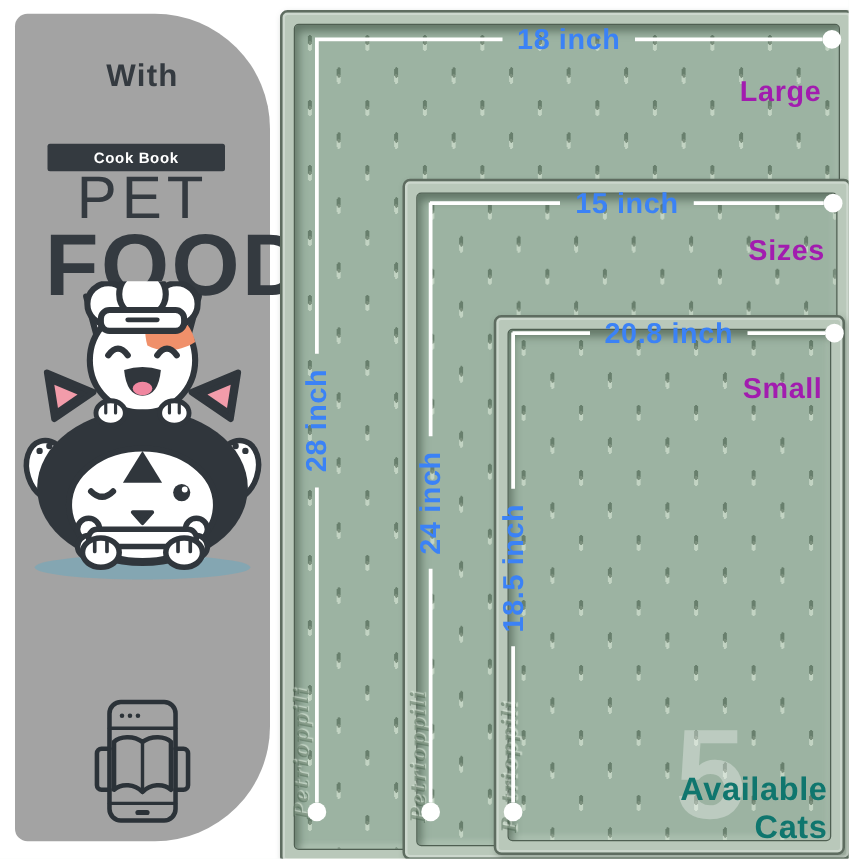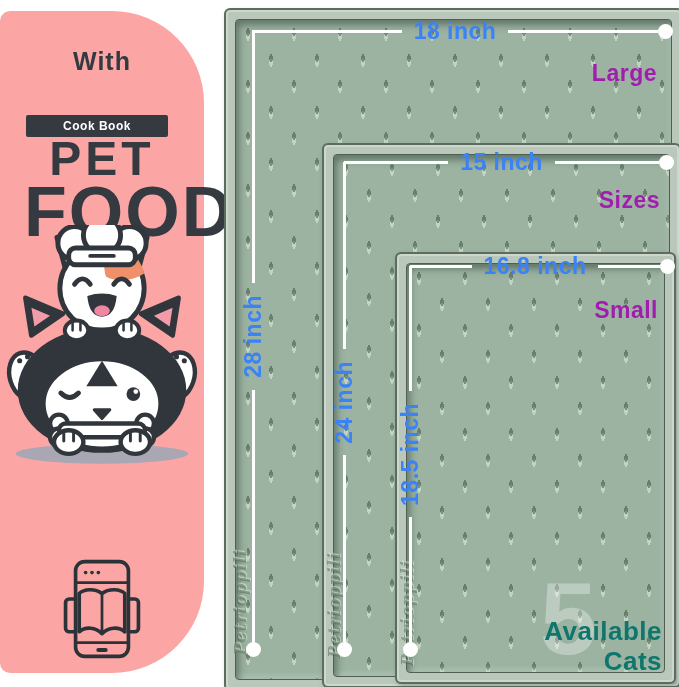--- a/index.html
+++ b/index.html
@@ -2,31 +2,31 @@
 <html><head>
 <meta charset="utf-8">
 <style>
   html,body{margin:0;padding:0;background:#fff;}
   #stage{
     position:relative; width:679px; height:687px; overflow:hidden; background:#fff;
     font-family:"Liberation Sans","DejaVu Sans",sans-serif;
   }
   
   .panel{
-    position:absolute; left:0; top:11px; width:204px; height:662px;
-    background:#fca5a5; border-radius:10px 92px 92px 10px;
+    position:absolute; left:12px; top:11px; width:204px; height:662px;
+    background:#a3a3a3; border-radius:10px 92px 92px 10px;
   }
   .panel .centered{position:absolute; left:0; width:100%; text-align:center; color:#343A40;}
   .hdr{top:36px; font-size:25px; font-weight:bold; line-height:1.16; letter-spacing:1px;}
   .badge{
     position:absolute; left:26px; top:104px; width:142px; height:22px;
     background:#343A40; border-radius:2px; display:flex; align-items:center; justify-content:center;
     color:#fff; font-weight:bold; font-size:12px; letter-spacing:.5px;
   }
-  .title1{top:124px; font-size:48px; font-weight:bold; letter-spacing:4px; line-height:1;}
+  .title1{top:124px; font-size:48px; font-weight:normal; letter-spacing:4px; line-height:1;}
   .title2{top:166px; font-size:70px; font-weight:bold; letter-spacing:2px; line-height:1;padding-left:24px;}
   .footer{top:460px; font-size:24px; font-weight:bold; line-height:1.12;}
   .illu{position:absolute; left:4px; top:214px; width:196px; height:246px;}
   .ebook{position:absolute; left:61px; top:546px; width:82px; height:104px;}
   
   .mat{
     position:absolute; background:#B9C8BA; border:2px solid #5E6C60; border-radius:6px;
     box-shadow: inset 0 0 0 2px rgba(255,255,255,.28), 2px 3px 5px rgba(70,85,72,.35);
   }
   .mat-surface{
@@ -211,21 +211,21 @@
     <div class="dot"></div>
   </div>
   <div class="hline h-medium">
     <div class="seg"></div>
     <div class="dim-label">15 inch</div>
     <div class="seg"></div>
     <div class="dot"></div>
   </div>
   <div class="hline h-small">
     <div class="seg"></div>
-    <div class="dim-label">16.8 inch</div>
+    <div class="dim-label">20.8 inch</div>
     <div class="seg"></div>
     <div class="dot"></div>
   </div>
 
   <div class="vline v-large">
     <div class="seg"></div>
     <div class="dim-label">28 inch</div>
     <div class="seg"></div>
     <div class="dot"></div>
   </div>

